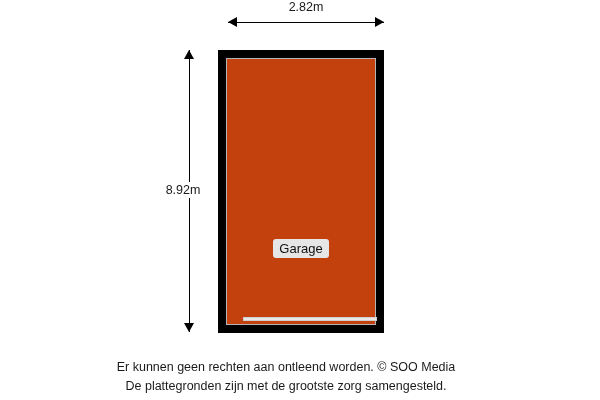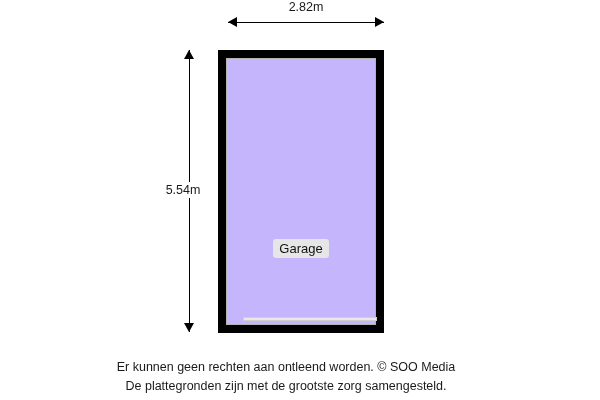--- a/index.html
+++ b/index.html
@@ -120,21 +120,21 @@
     height: 283px;
     background: #000000;
     box-sizing: border-box;
   }
   .plan-inner {
     position: absolute;
     left: 8px;
     top: 8px;
     right: 8px;
     bottom: 8px;
-    background: #c4b5fd;
+    background: #c2410c;
     border: 1px solid #b4b4b4;
     box-sizing: border-box;
   }
   .door-sill {
     position: absolute;
     left: 16px;
     bottom: 3px;
     width: 134px;
     height: 4px;
     background: #e8e8e8;
@@ -177,21 +177,21 @@
     <div class="line"></div>
     <div class="arrow-l"></div>
     <div class="arrow-r"></div>
     <div class="label">2.82m</div>
   </div>
 
   <div class="dim-left">
     <div class="line"></div>
     <div class="arrow-t"></div>
     <div class="arrow-b"></div>
-    <div class="label">5.54m</div>
+    <div class="label">8.92m</div>
   </div>
 
   <div class="plan">
     <div class="plan-inner">
       <div class="door-sill"></div>
       <div class="room-label">
         <span>Garage</span>
       </div>
     </div>
   </div>

